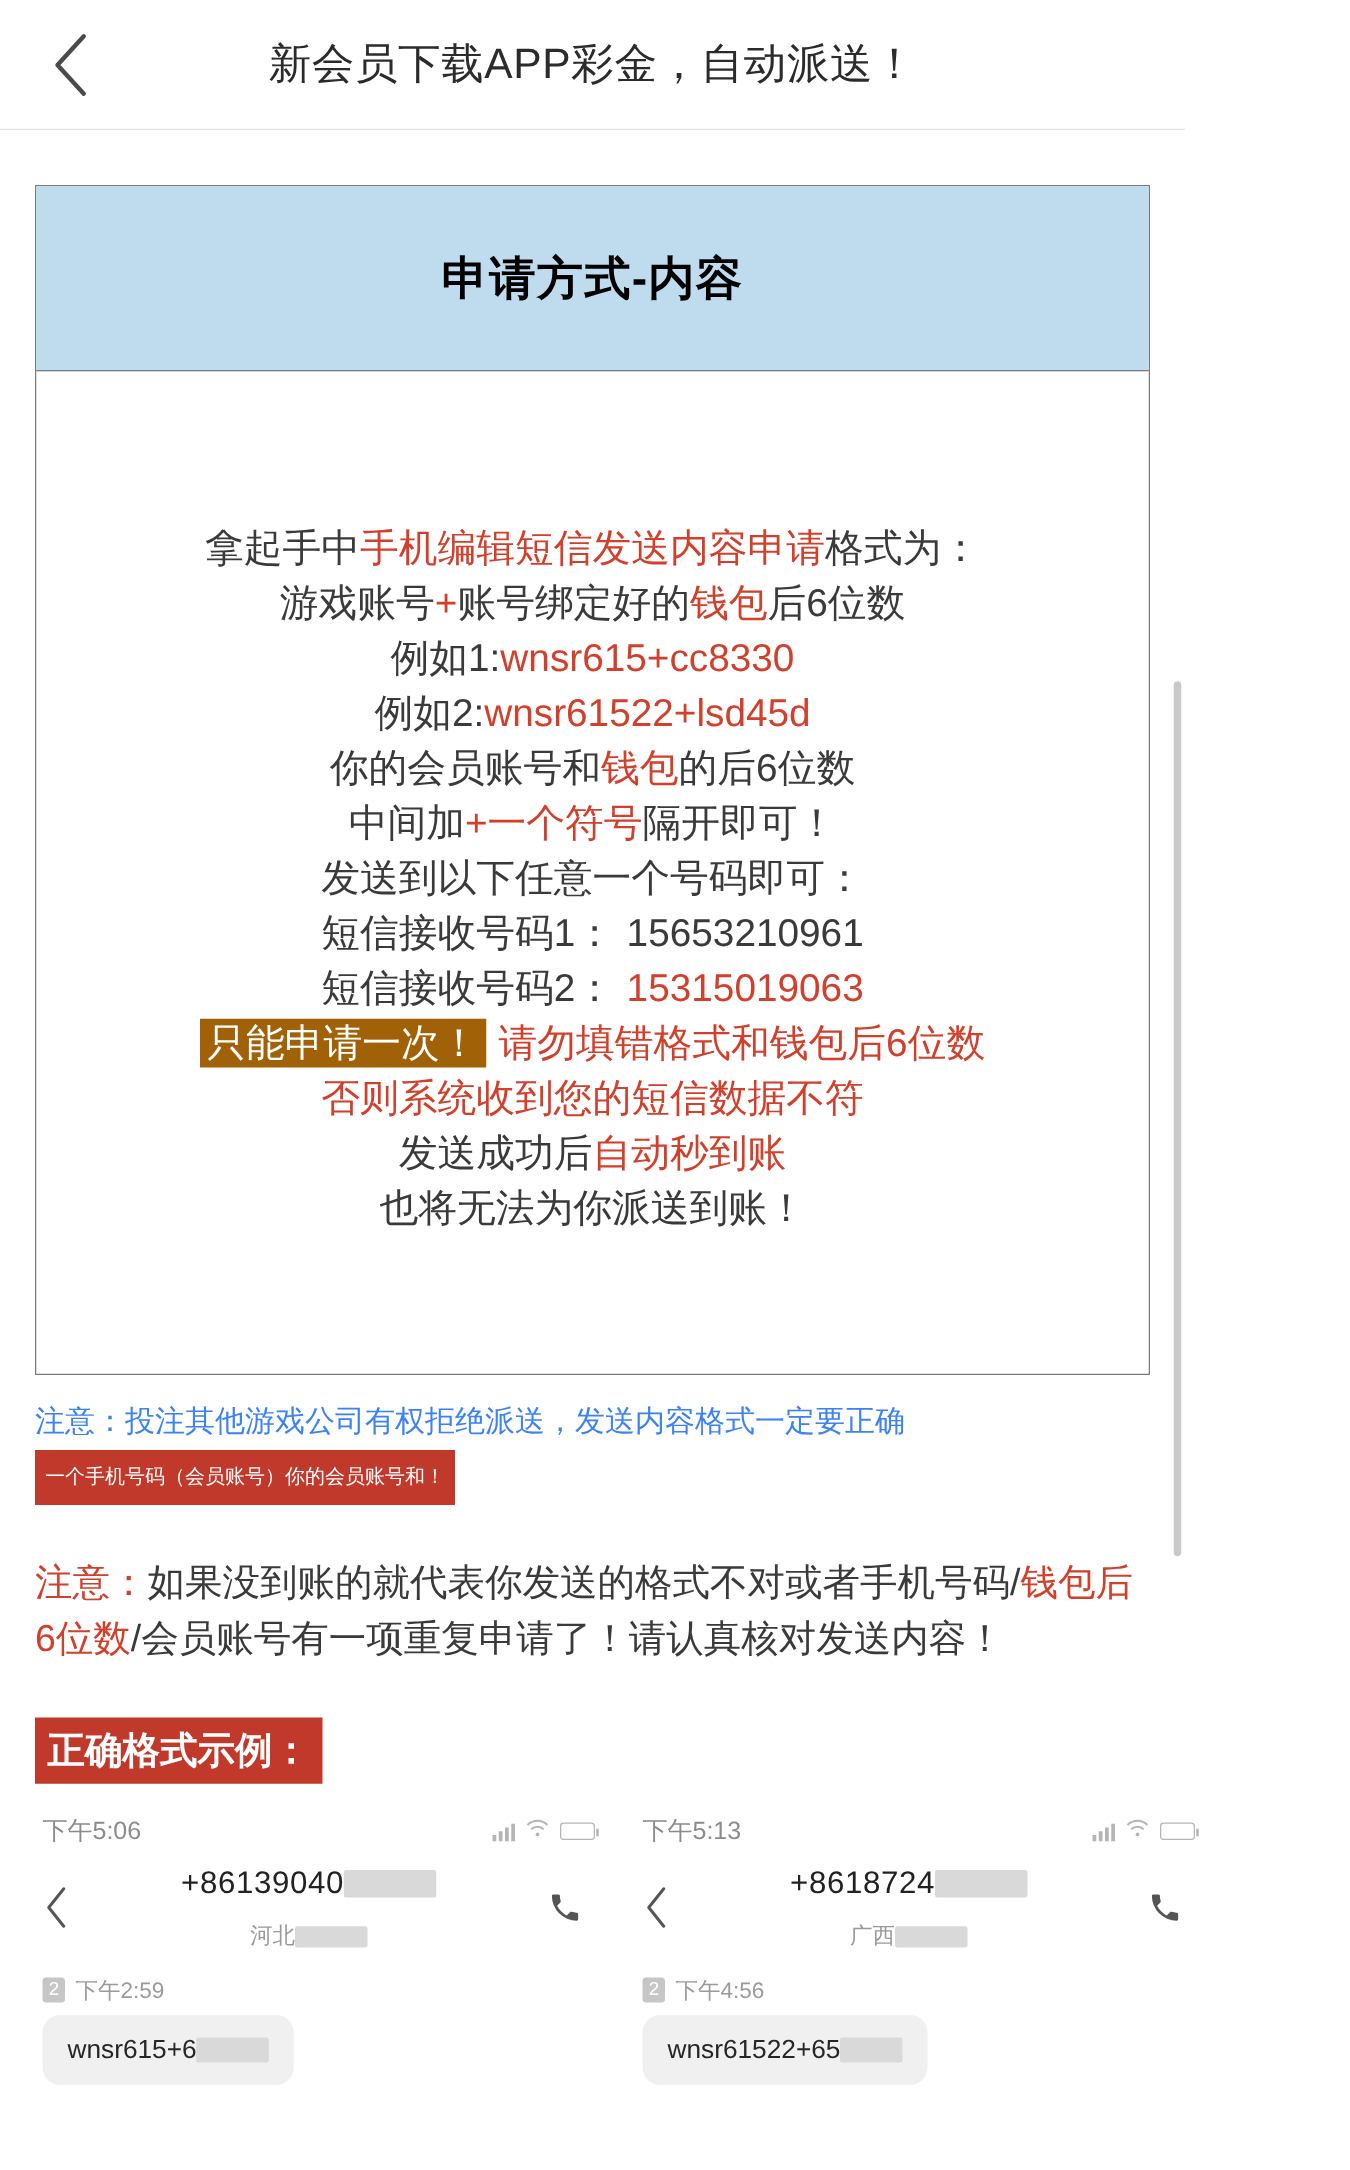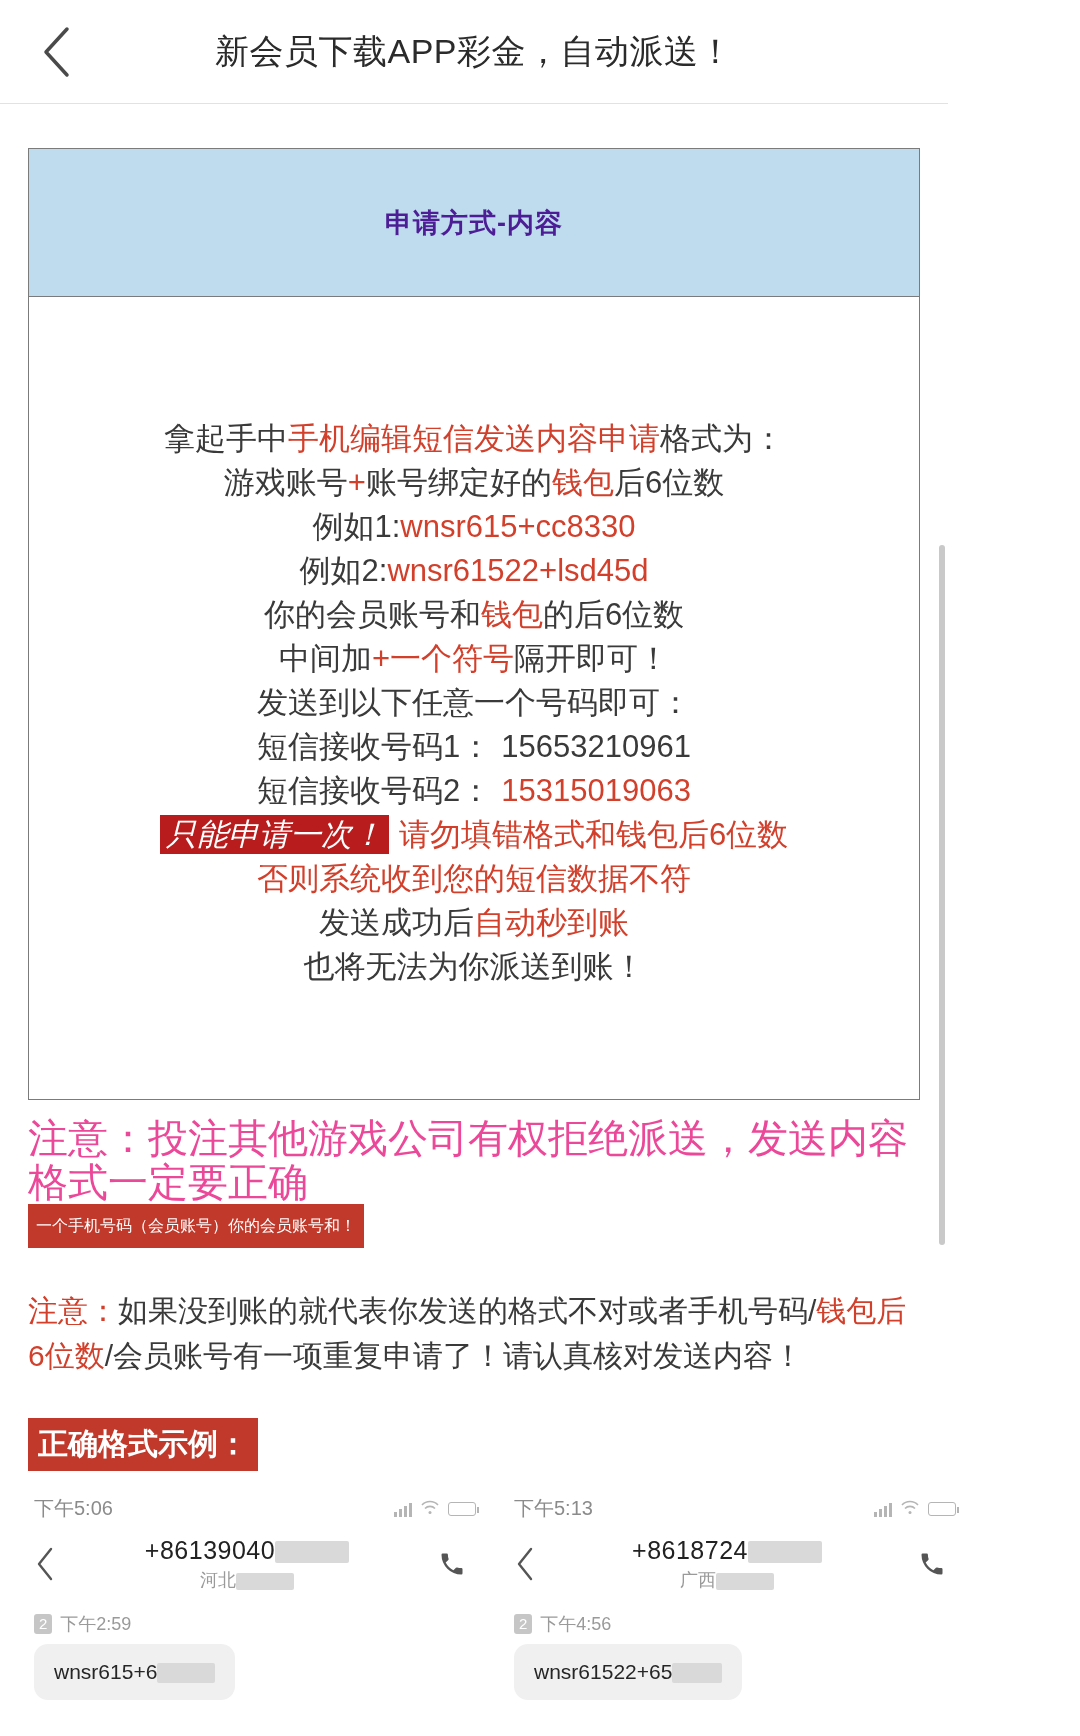--- a/index.html
+++ b/index.html
@@ -44,51 +44,50 @@
     border: 1px solid #7b7b7b;
     background: #fff;
   }
   .card-head {
     background: #bfdcee;
     border-bottom: 1px solid #7b7b7b;
     height: 148px;
     display: flex; align-items: center; justify-content: center;
   }
   .card-head-title {
-    font-size: 27px;
+    font-size: 37px;
     font-weight: bold;
-    color: #4c1d95;
+    color: #000000;
     letter-spacing: 1px;
   }
   .card-body {
     padding: 120px 0 110px;
     text-align: center;
   }
   .ln {
     font-size: 31px;
     line-height: 44px;
     color: #7b7b7b;
     white-space: nowrap;
   }
   .red { color: #d2402c; }
   .dark { color: #3a3a3a; }
   .hl {
-    background: #b91c1c;
+    background: #a16207;
     color: #ffffff;
     padding: 2px 6px;
-    font-style: italic;
   }
   .sp { display: inline-block; width: 10px; }
 
   
   .notice-block { margin-top: 16px; }
   .notice-line {
-    font-size: 40px;
+    font-size: 24px;
     line-height: 44px;
-    color: #ec4899;
+    color: #3b82f6;
   }
   .notice-hl {
     display: inline-block;
     background: #c0392b;
     color: #fff;
     padding: 3px 8px;
     line-height: 38px;
   }
   .notice2 {
     margin-top: 40px;
@@ -143,21 +142,21 @@
     content:""; position: absolute; right: -4px; top: 4px;
     width: 2px; height: 6px; background: #b5b5b5;
   }
   .sms-bar {
     display: flex; align-items: center; justify-content: space-between;
     padding: 8px 22px 14px 18px;
   }
   .sms-back svg { display:block; }
   .sms-title { flex: 1; text-align: center; }
   .sms-num { font-size: 25px; color: #222; letter-spacing: .5px; }
-  .sms-region { font-size: 18px; color: #9a9a9a; margin-top: 3px; font-family: Liberation Serif, serif; }
+  .sms-region { font-size: 18px; color: #9a9a9a; margin-top: 15px; font-family: Liberation Serif, serif; }
   .redact {
     display: inline-block;
     background: #d9d9d9;
     color: transparent;
     border-radius: 2px;
     vertical-align: middle;
     filter: blur(0.6px);
   }
   .sms-body { padding: 6px 18px 20px; }
   .sms-meta {

